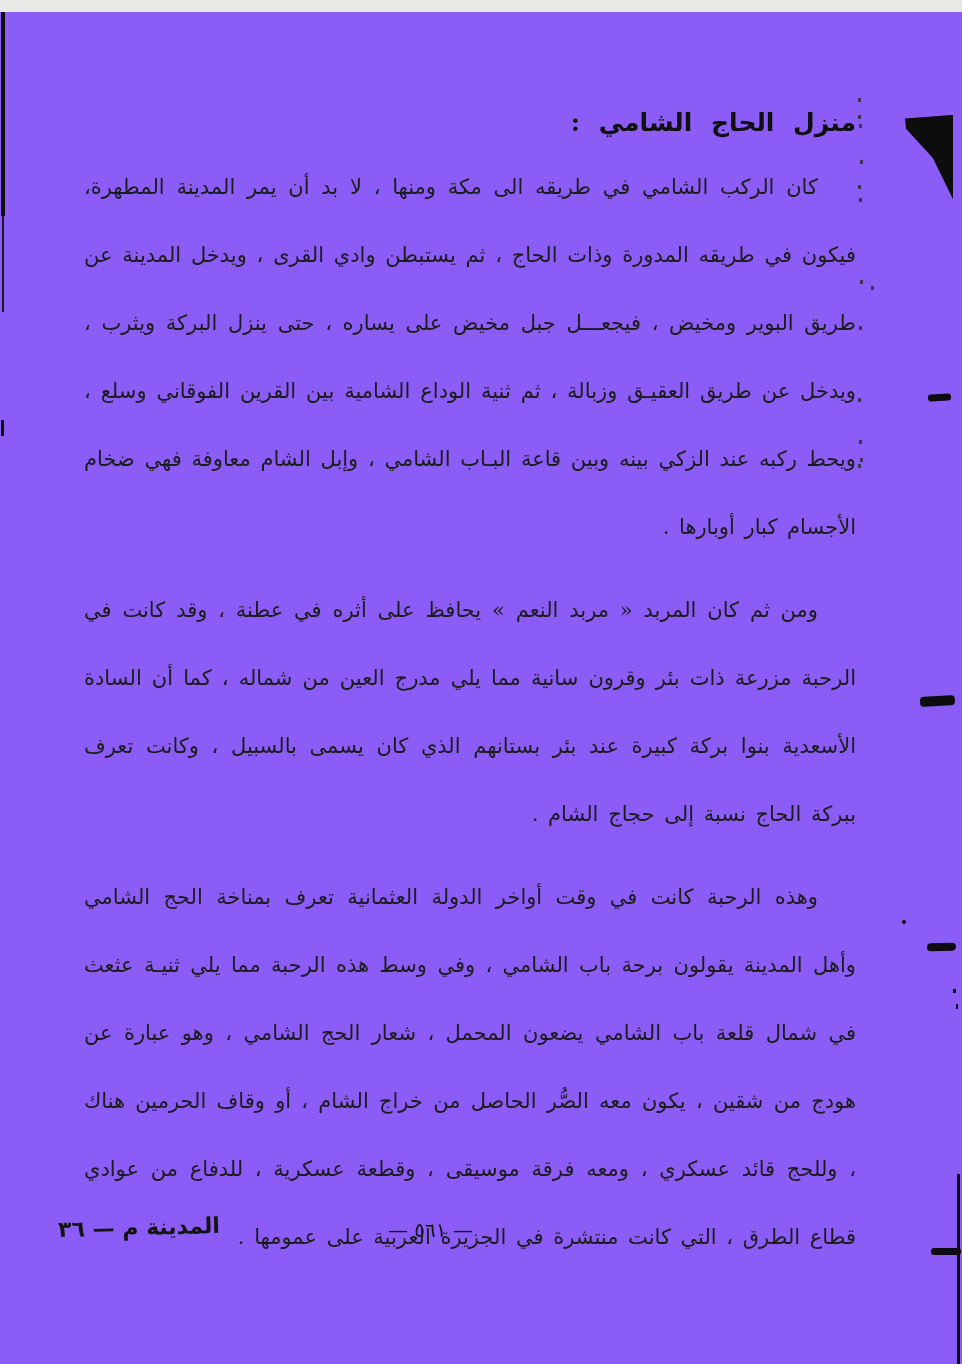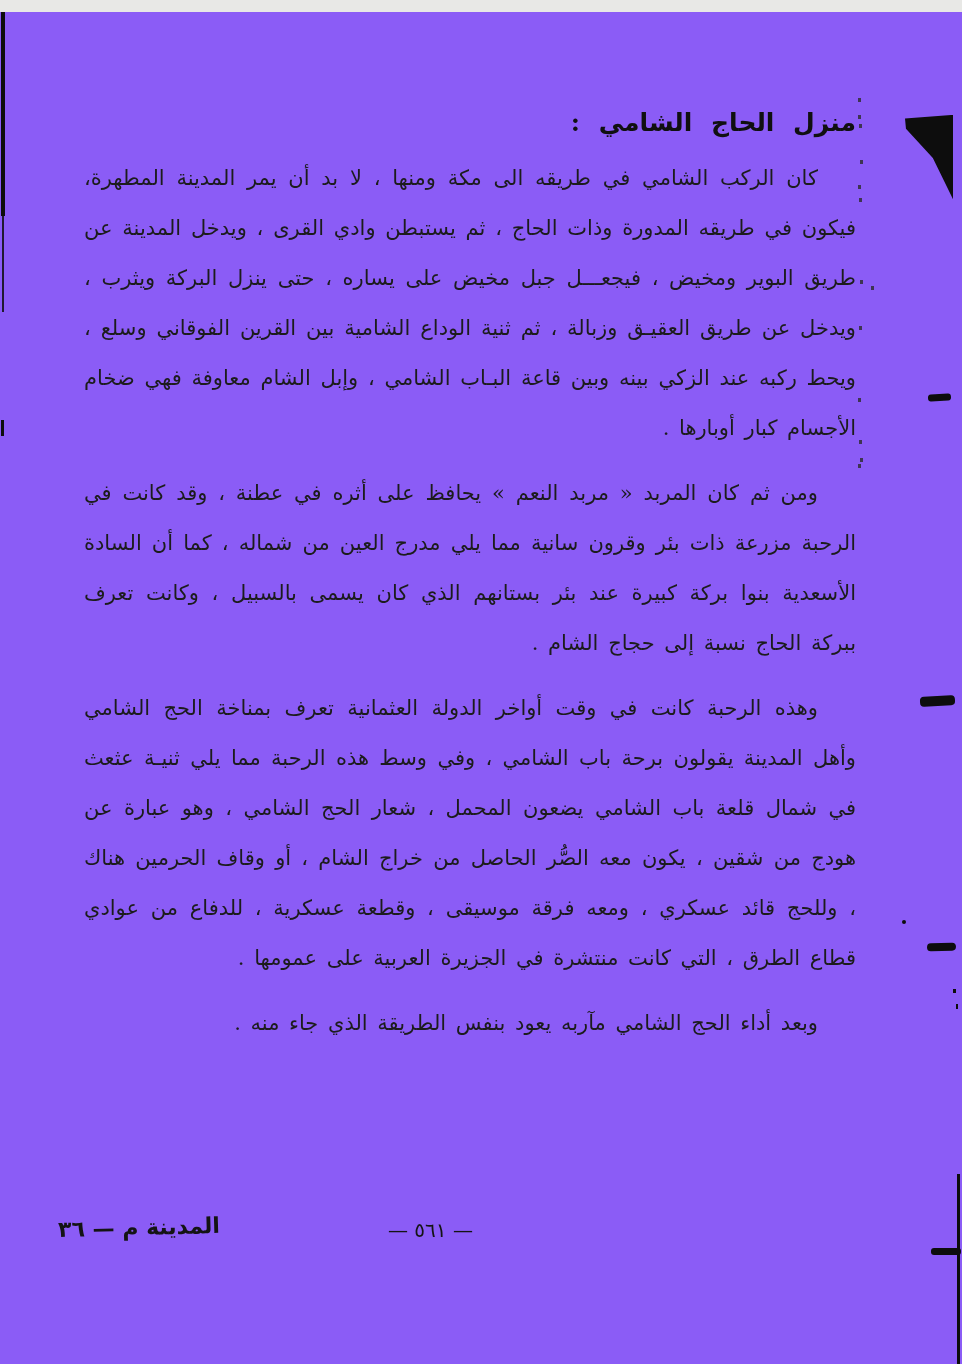--- a/index.html
+++ b/index.html
@@ -22,21 +22,21 @@
     font-size:25px;
     font-weight:bold;
     word-spacing:10px;
     margin:0 0 16px 0;
     text-align:right;
     color:#101010;
   }
   .section-heading.second{margin-top:10px;}
   .body-paragraph{
     font-size:21px;
-    line-height:50px;
+    line-height:68px;
     margin:0 0 15px 0;
     text-indent:38px;
     word-spacing:3px;
     text-align:justify;
     text-align-last:right;
     color:#1c1c1c;
   }
   .body-paragraph.last-short{margin-bottom:4px;}
   
   .footer-volume-note{
@@ -74,21 +74,20 @@
 
   <div class="text-column">
     <h1 class="section-heading">منزل الحاج الشامي :</h1>
 
     <p class="body-paragraph">كان الركب الشامي في طريقه الى مكة ومنها ، لا بد أن يمر المدينة المطهرة، فيكون في طريقه المدورة وذات الحاج ، ثم يستبطن وادي القرى ، ويدخل المدينة عن طريق البوير ومخيض ، فيجعـــل جبل مخيض على يساره ، حتى ينزل البركة ويثرب ، ويدخل عن طريق العقيـق وزبالة ، ثم ثنية الوداع الشامية بين القرين الفوقاني وسلع ، ويحط ركبه عند الزكي بينه وبين قاعة البـاب الشامي ، وإبل الشام معاوفة فهي ضخام الأجسام كبار أوبارها .</p>
 
     <p class="body-paragraph">ومن ثم كان المربد « مربد النعم » يحافظ على أثره في عطنة ، وقد كانت في الرحبة مزرعة ذات بئر وقرون سانية مما يلي مدرج العين من شماله ، كما أن السادة الأسعدية بنوا بركة كبيرة عند بئر بستانهم الذي كان يسمى بالسبيل ، وكانت تعرف ببركة الحاج نسبة إلى حجاج الشام .</p>
 
     <p class="body-paragraph">وهذه الرحبة كانت في وقت أواخر الدولة العثمانية تعرف بمناخة الحج الشامي وأهل المدينة يقولون برحة باب الشامي ، وفي وسط هذه الرحبة مما يلي ثنيـة عثعث في شمال قلعة باب الشامي يضعون المحمل ، شعار الحج الشامي ، وهو عبارة عن هودج من شقين ، يكون معه الصُّر الحاصل من خراج الشام ، أو وقاف الحرمين هناك ، وللحج قائد عسكري ، ومعه فرقة موسيقى ، وقطعة عسكرية ، للدفاع من عوادي قطاع الطرق ، التي كانت منتشرة في الجزيرة العربية على عمومها .</p>
 
-    <p class="body-paragraph last-short">وبعد أداء الحج الشامي مآربه يعود بنفس الطريقة الذي جاء منه .</p>
 
 
   </div>
 
   <div class="footer-volume-note">المدينة م — ٣٦</div>
 
   <div class="footer-page-number">— ٥٦١ —</div>
 
   <div class="artifact left-edge-line"></div>
   <div class="artifact left-edge-tail"></div>

